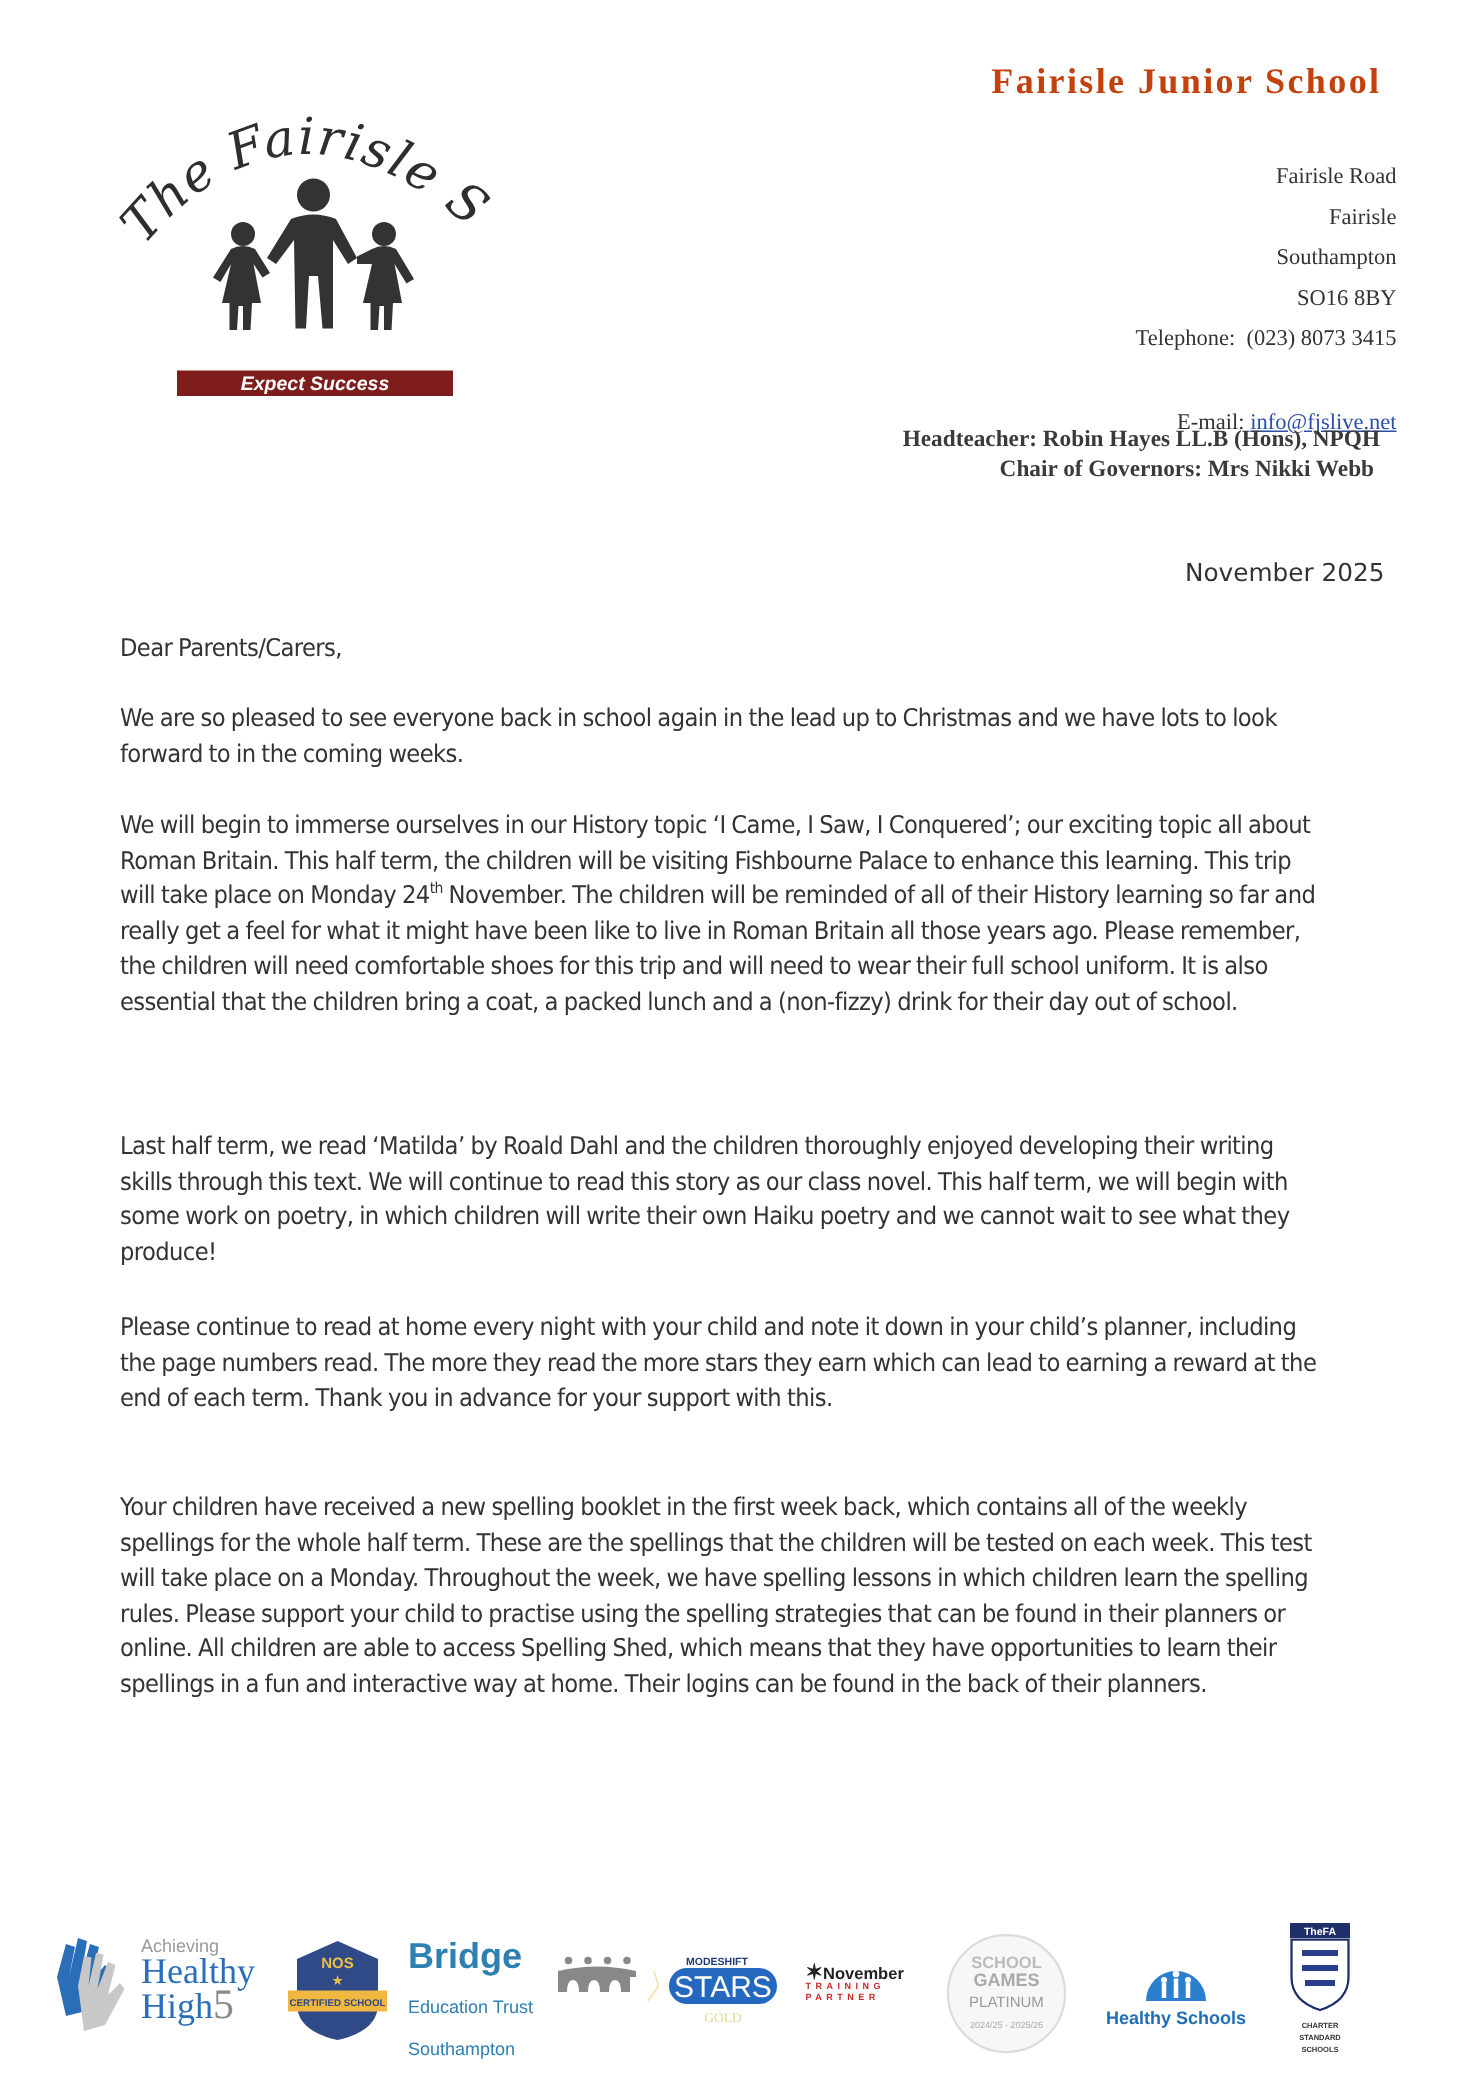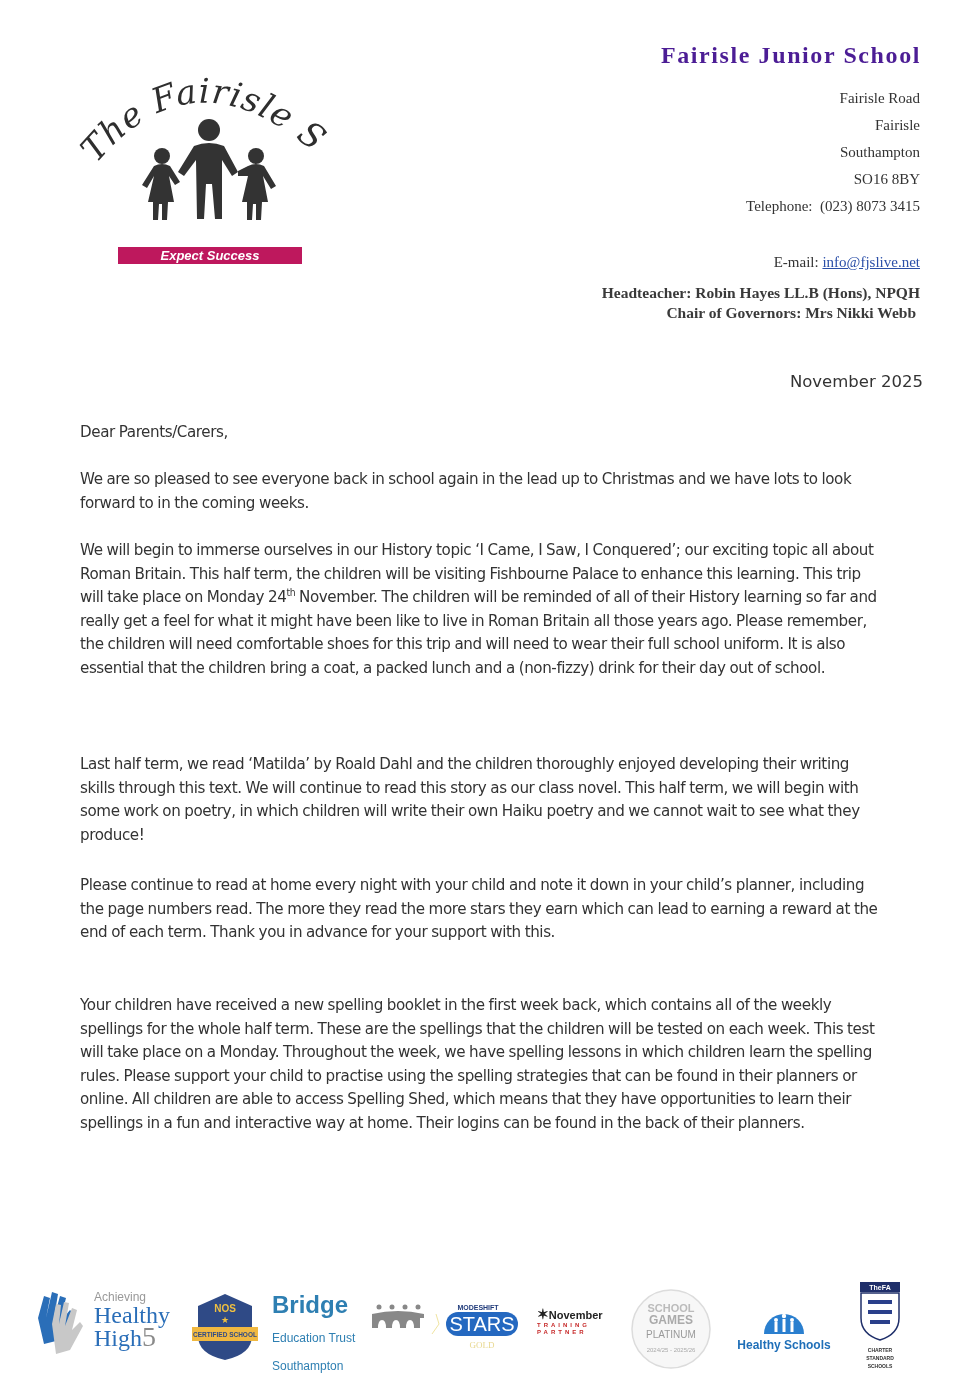--- a/index.html
+++ b/index.html
@@ -2,28 +2,28 @@
 <html><head>
 <meta charset="utf-8">
 <style>
   html, body { margin: 0; padding: 0; background: #ffffff; }
   body { width: 979px; height: 1386px; position: relative; overflow: hidden; color: #2b2b2b; }
   .page { position: absolute; inset: 0; }
 
   
   .logo { position: absolute; left: 76px; top: 44px; width: 265px; height: 230px; }
   .logo svg { display: block; }
-  .tagline { position: absolute; left: 42px; top: 203px; width: 184px; height: 17px; background: #be185d;
+  .tagline { position: absolute; left: 42px; top: 203px; width: 184px; height: 17px; background: #7f1d1d;
     color: #fff; font-family: "Liberation Sans", sans-serif; font-style: italic; font-weight: bold; font-size: 13px;
     text-align: center; line-height: 17px; }
 
   
   .school-name { position: absolute; right: 58px; top: 42px; font-family: "Liberation Serif", serif; font-weight: bold;
-    font-size: 24px; letter-spacing: 1.6px; color: #4c1d95; }
-  .addr { position: absolute; right: 59px; font-family: "Liberation Serif", serif; font-size: 15px; color: #333; text-align: right; white-space: nowrap; }
+    font-size: 24px; letter-spacing: 1.6px; color: #c2410c; }
+  .addr { position: absolute; right: 48px; font-family: "Liberation Serif", serif; font-size: 15px; color: #333; text-align: right; white-space: nowrap; margin-top: 20px; }
   .email-link { color: #2b4fa8; text-decoration: underline; }
   .bold-line { position: absolute; font-family: "Liberation Serif", serif; font-weight: bold; font-size: 15.5px; color: #3a3a3a; white-space: nowrap; }
 
   .date { position: absolute; right: 56px; top: 372px; font-family: "DejaVu Sans", sans-serif; font-size: 16.5px; color: #333; }
 
   
   .body-text { position: absolute; left: 80px; width: 800px; font-family: "DejaVu Sans", sans-serif; font-size: 16.3px;
     line-height: 23.6px; color: #333; letter-spacing: -0.45px; word-spacing: -0.5px; transform: scaleX(0.93); transform-origin: left top; width: 860px; }
   .body-text p { margin: 0; }
   sup { font-size: 10px; line-height: 0; }

